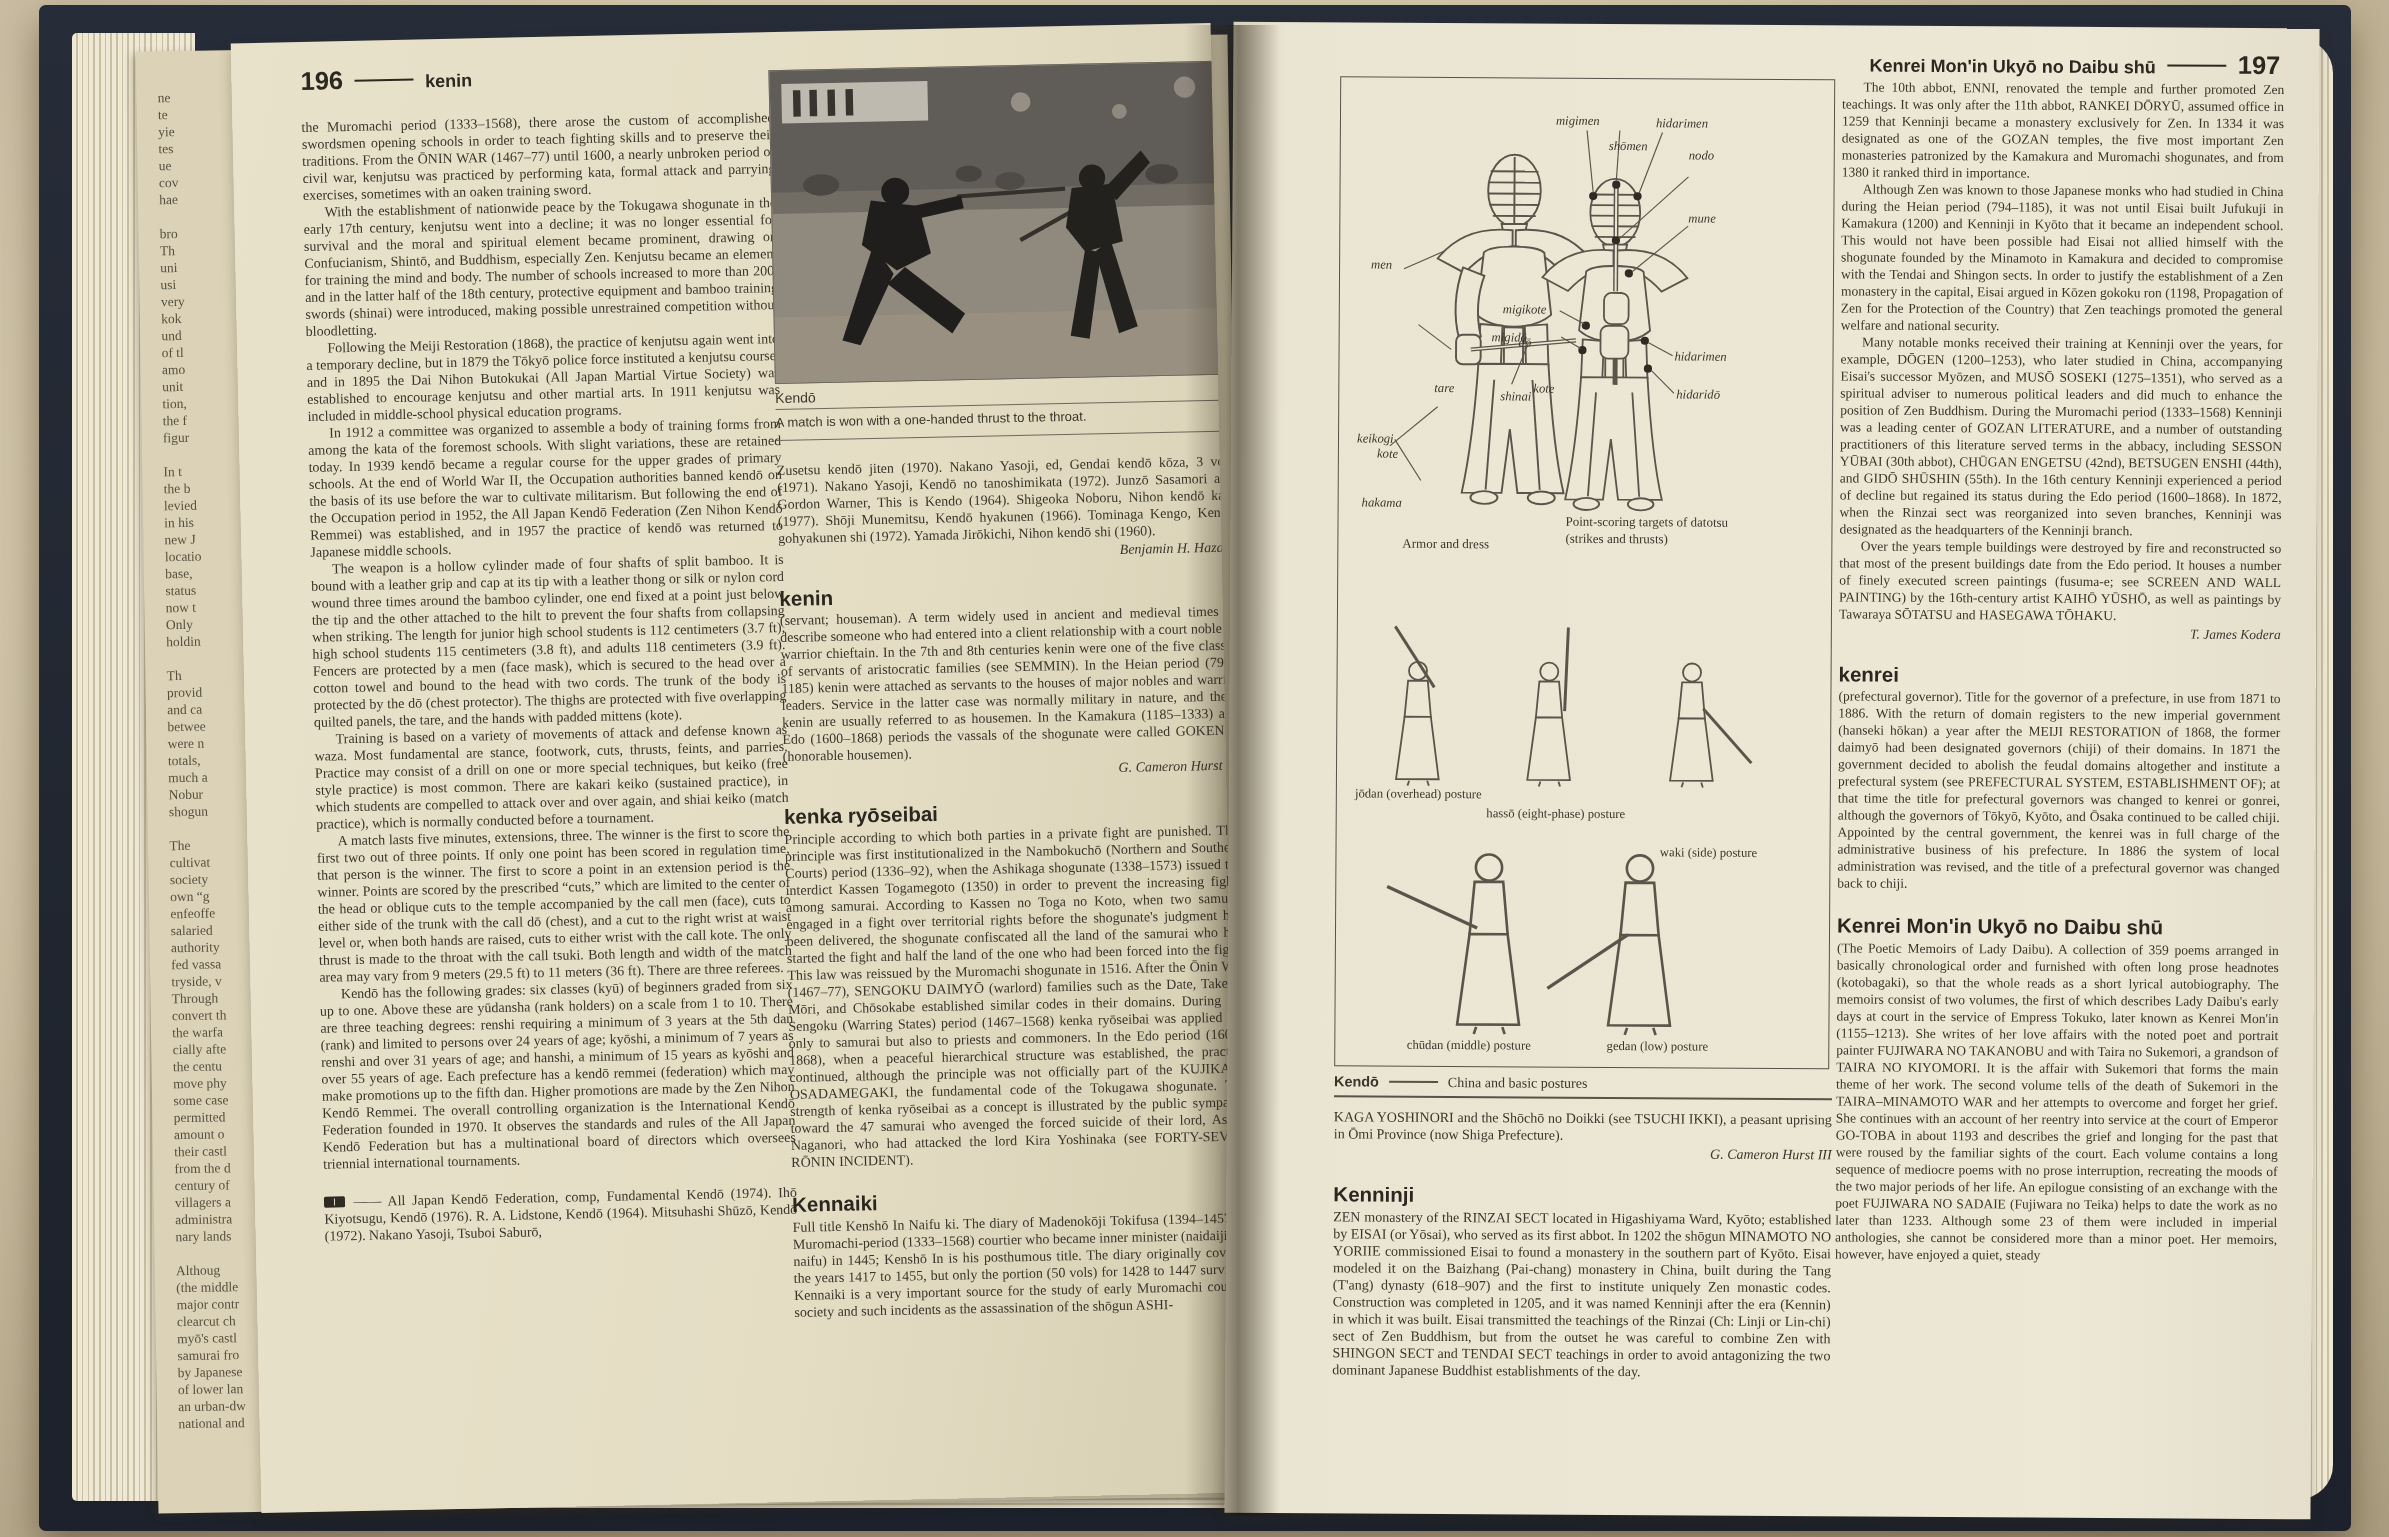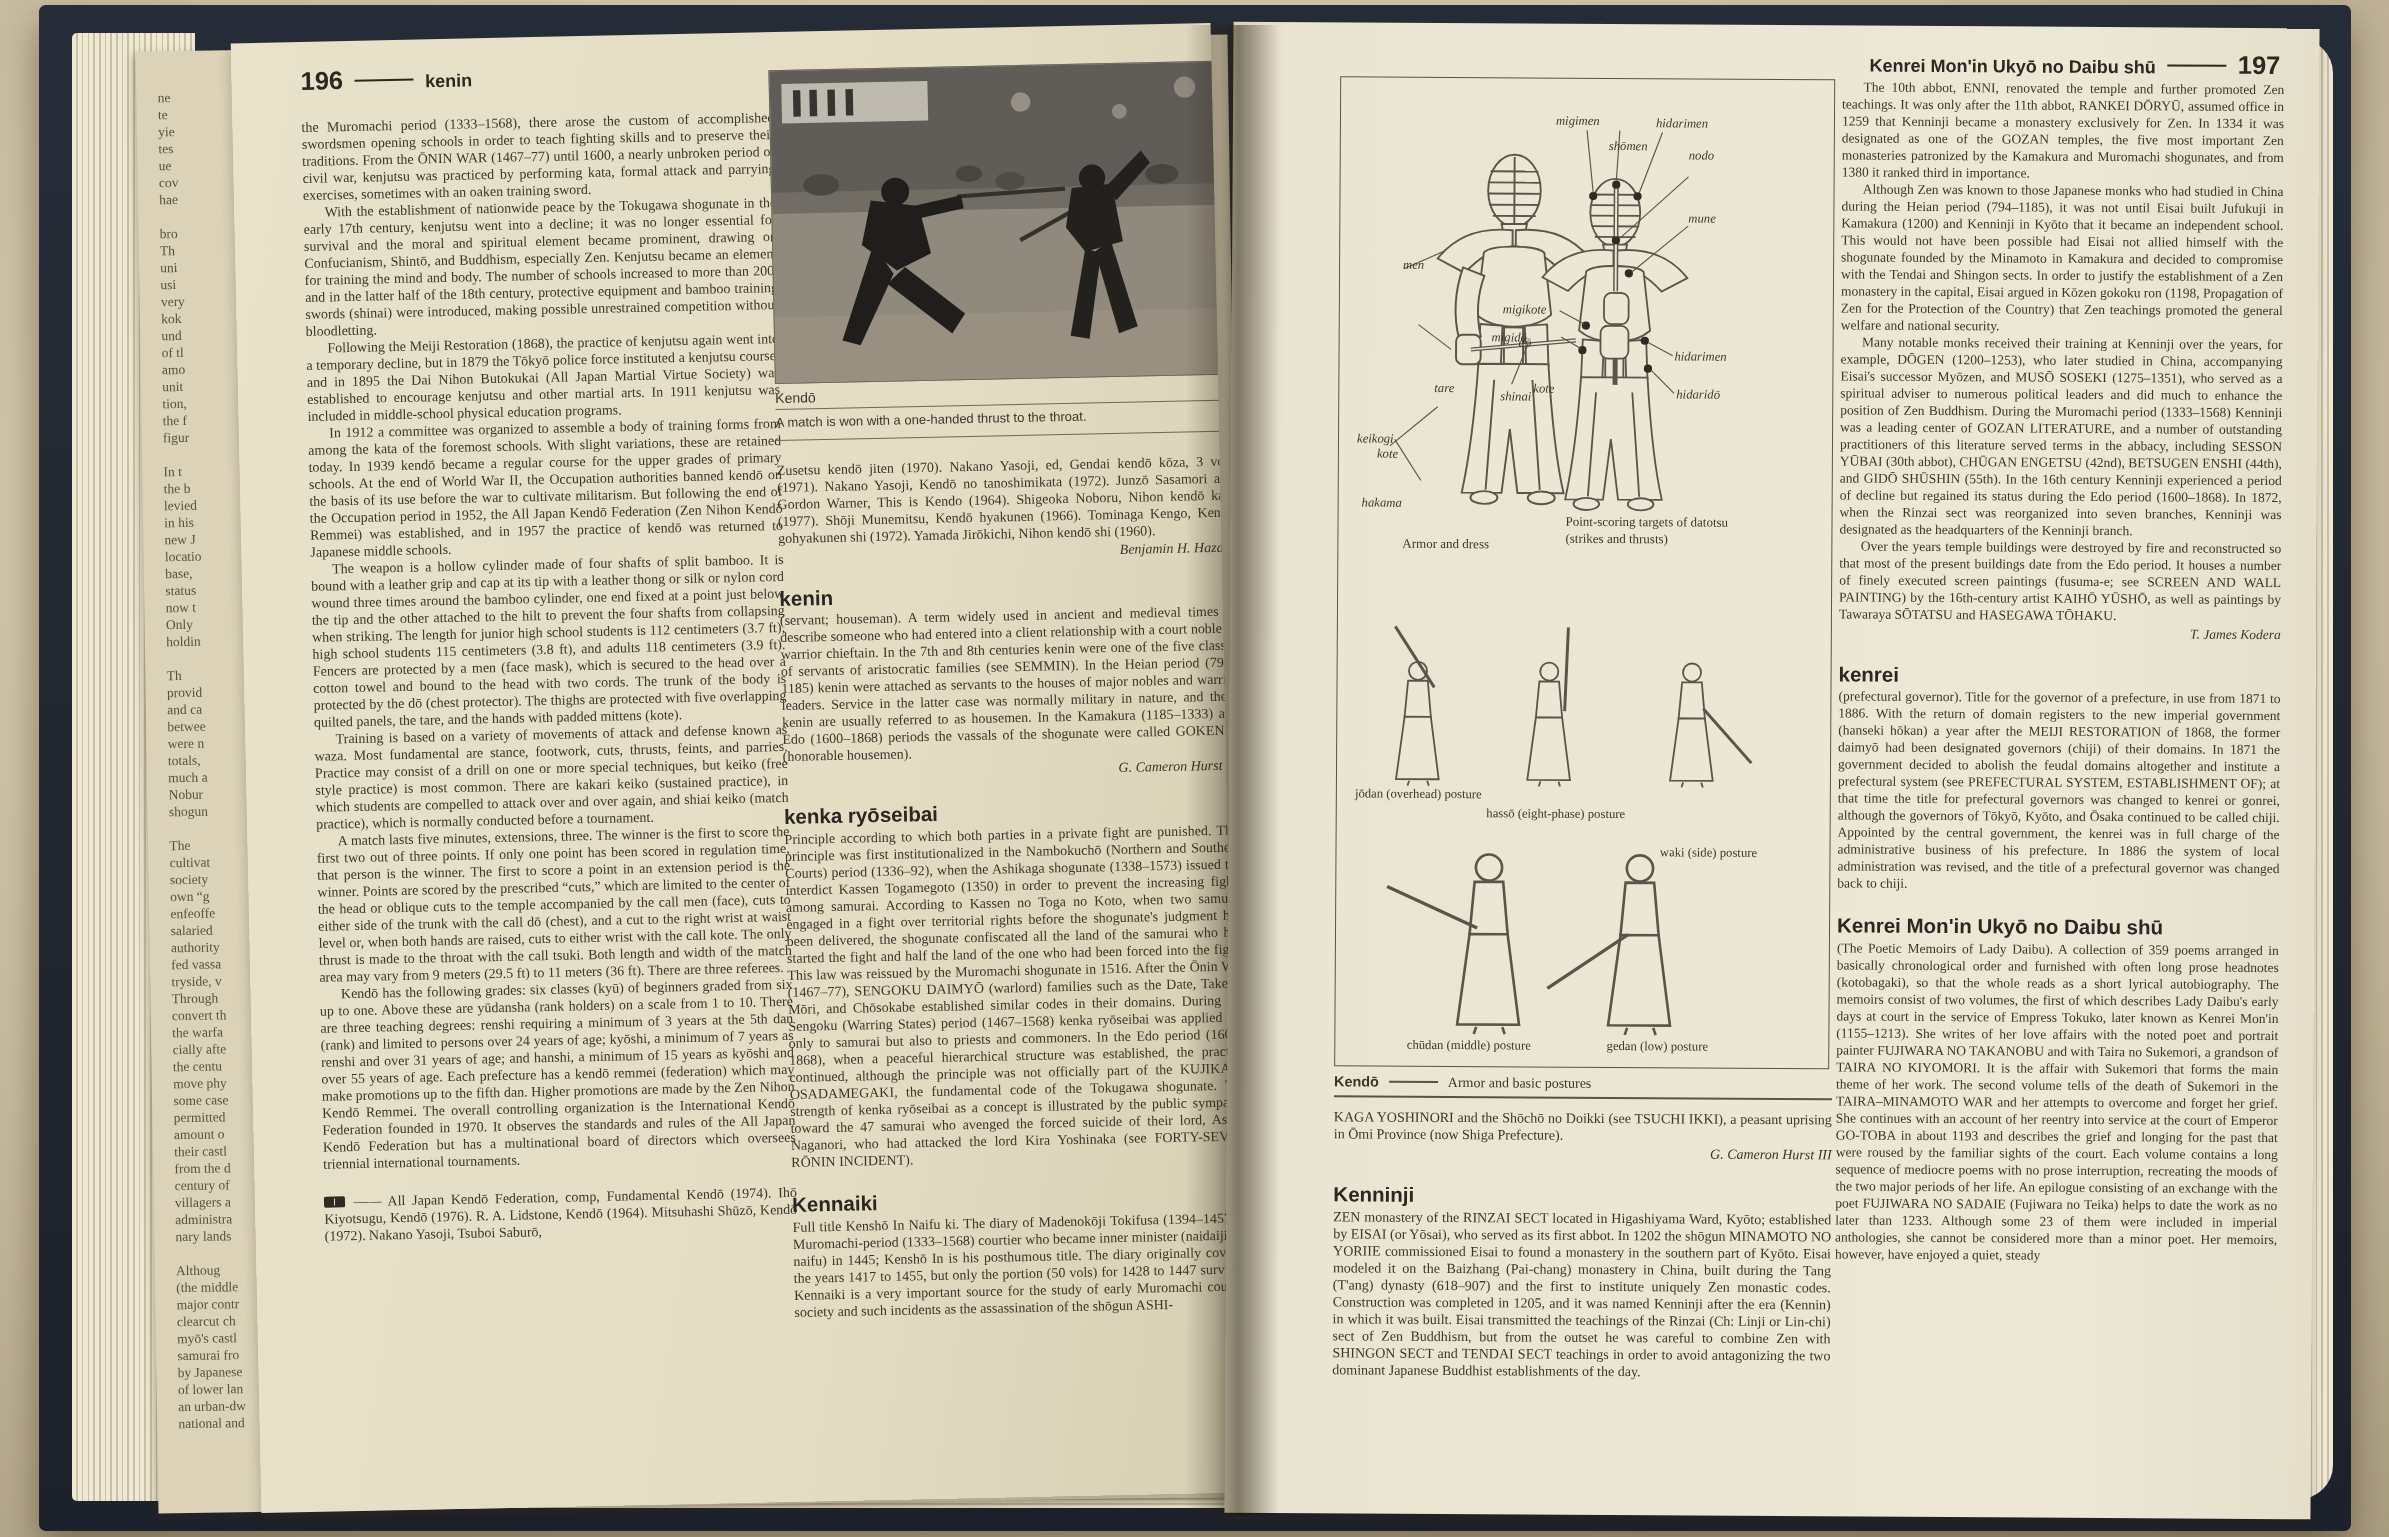--- a/index.html
+++ b/index.html
@@ -318,21 +318,21 @@
           <line x1="281" y1="668" x2="277" y2="770" stroke="#5a554b" stroke-width="3.6"></line>
           <use href="#posturefig" transform="translate(392,706)"></use>
           <line x1="446" y1="766" x2="505" y2="832" stroke="#5a554b" stroke-width="3.6"></line>
 
           <use href="#posturefig" transform="translate(128,938) scale(1.45)"></use>
           <line x1="62" y1="985" x2="172" y2="1035" stroke="#5a554b" stroke-width="4"></line>
           <use href="#posturefig" transform="translate(312,938) scale(1.45)"></use>
           <line x1="258" y1="1108" x2="356" y2="1042" stroke="#5a554b" stroke-width="4"></line>
         </svg>
 
-        <span class="flabel" style="left:31px;top:179px;margin-left:32px;">men</span>
+        <span class="flabel" style="left:31px;top:179px;">men</span>
         <span class="flabel" style="left:18px;top:353px;">keikogi</span>
         <span class="flabel" style="left:179px;top:256px;">dō</span>
         <span class="flabel" style="left:38px;top:368px;">kote</span>
         <span class="flabel" style="left:95px;top:302px;">tare</span>
         <span class="flabel" style="left:194px;top:302px;">kote</span>
         <span class="flabel" style="left:161px;top:310px;">shinai</span>
         <span class="flabel" style="left:23px;top:417px;">hakama</span>
         <span class="flabel" style="left:215px;top:34px;">migimen</span>
         <span class="flabel" style="left:268px;top:33px;margin-top:26px;">shōmen</span>
         <span class="flabel" style="left:315px;top:36px;">hidarimen</span>
@@ -347,21 +347,21 @@
         <span class="fcap" style="left:227px;top:434px;width:181px;">Point-scoring targets of datotsu (strikes and thrusts)</span>
 
         <span class="posture-label" style="left:11.5px;top:708px;text-align:center;">jōdan (overhead) posture</span>
         <span class="posture-label" style="left:149px;top:727px;">hassō (eight-phase) posture</span>
         <span class="posture-label" style="left:302px;top:727px;margin-top:38px;">waki (side) posture</span>
         <span class="posture-label" style="left:39px;top:959px;width:189px;">chūdan (middle) posture</span>
         <span class="posture-label" style="left:236px;top:959px;width:172px;">gedan (low) posture</span>
       </div>
 
       <div class="fig-caption">
-        <span class="t">Kendō</span><span class="dash2"></span><span>Armor and basic postures</span>
+        <span class="t">Kendō</span><span class="dash2"></span><span>China and basic postures</span>
       </div>
 
       <p class="ni cont-para">KAGA YOSHINORI and the Shōchō no Doikki (see TSUCHI IKKI), a peasant uprising in Ōmi Province (now Shiga Prefecture).</p>
       <div class="sig">G. Cameron Hurst III</div>
 
       <h3 class="entry">Kenninji</h3>
       <p class="ni">ZEN monastery of the RINZAI SECT located in Higashiyama Ward, Kyōto; established by EISAI (or Yōsai), who served as its first abbot. In 1202 the shōgun MINAMOTO NO YORIIE commissioned Eisai to found a monastery in the southern part of Kyōto. Eisai modeled it on the Baizhang (Pai-chang) monastery in China, built during the Tang (T'ang) dynasty (618–907) and the first to institute uniquely Zen monastic codes. Construction was completed in 1205, and it was named Kenninji after the era (Kennin) in which it was built. Eisai transmitted the teachings of the Rinzai (Ch: Linji or Lin-chi) sect of Zen Buddhism, but from the outset he was careful to combine Zen with SHINGON SECT and TENDAI SECT teachings in order to avoid antagonizing the two dominant Japanese Buddhist establishments of the day.</p>
     </div>
 
     <div class="col rr">

